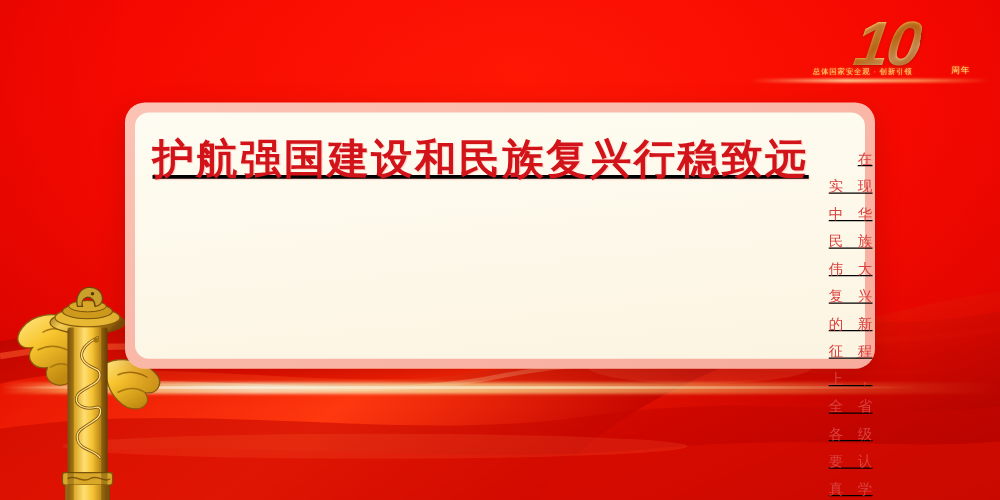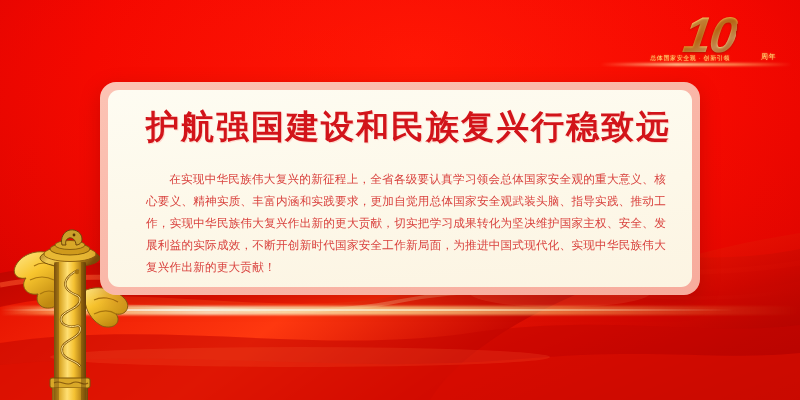--- a/index.html
+++ b/index.html
@@ -89,22 +89,22 @@
     background:#f8b7a8;
     background:linear-gradient(160deg,#fcc3b4 0%,#f7ab9c 100%);
     border-radius:16px;
     padding:8px;
     box-shadow:0 6px 20px rgba(110,0,0,.28);
   }
   .card-inner{
     width:100%;height:100%;
     background:linear-gradient(175deg,#fefcf2 0%,#fdf8e9 55%,#fcf4e2 100%);
     border-radius:11px;
-    padding:16px 26px 12px 38px;
-    display:flex;flex-direction:column;
+    padding:16px 26px 12px 14px;
+    display:flex;flex-direction:row;text-decoration:underline;
   }
   .title{
     text-align:center;
     font-size:33px;line-height:42px;
     font-weight:bold;
     letter-spacing:2px;
     color:#d2141a;
     text-shadow:1px 1px 0 rgba(255,190,180,.55);
     white-space:nowrap;
   }

